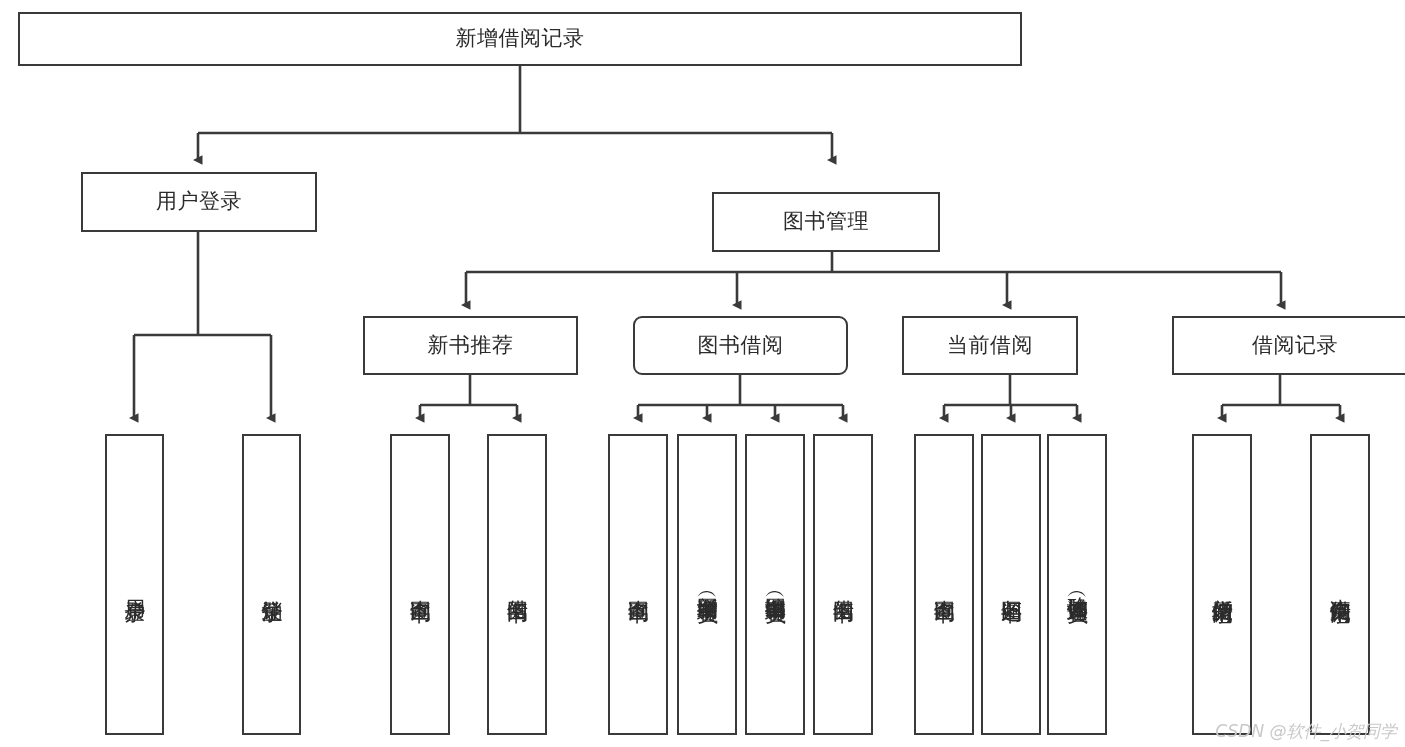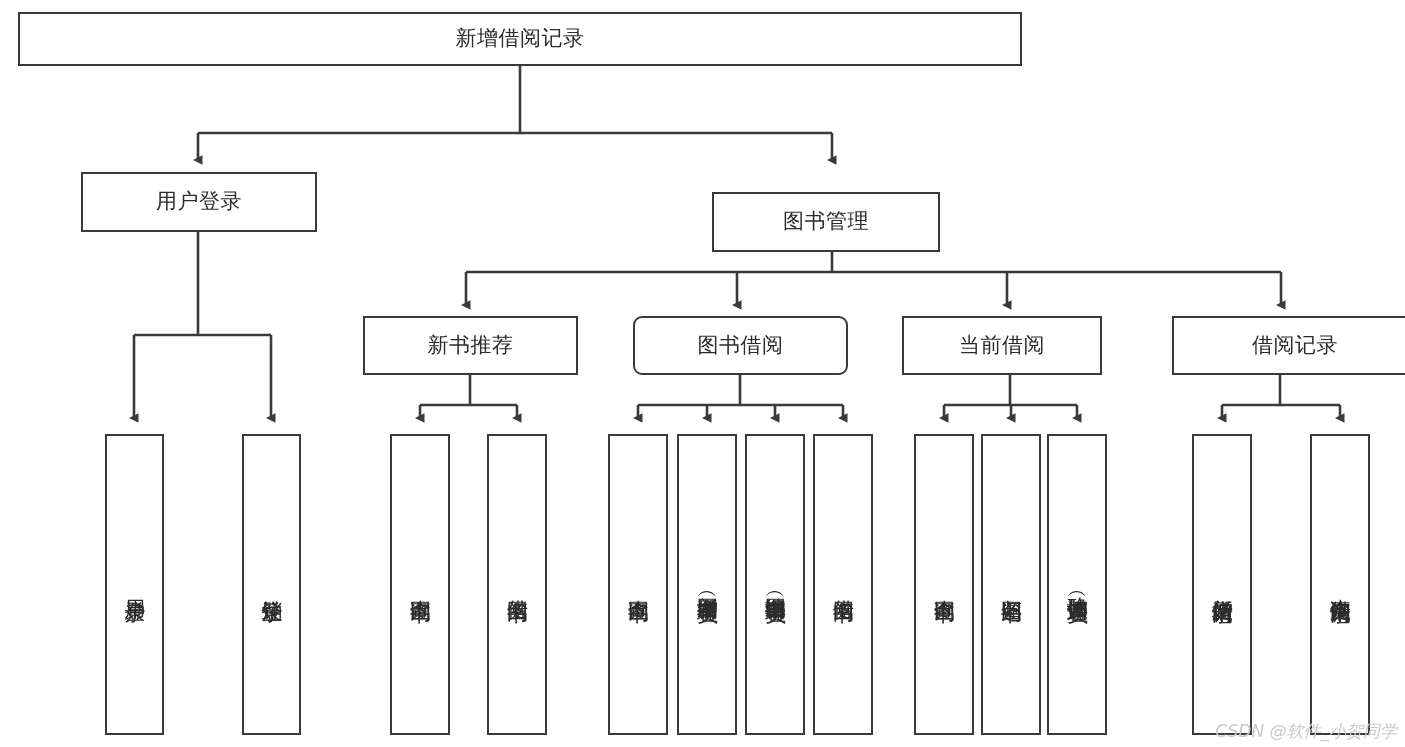--- a/index.html
+++ b/index.html
@@ -138,21 +138,21 @@
   <div class="node horizontal" style="left:712px; top:156px; width:228px; height:60px;margin-top:36px;">
     <span class="label">图书管理</span>
   </div>
 
   <div class="node horizontal" style="left:363px;  top:316px; width:215px; height:59px;text-align:center;">
     <span class="label">新书推荐</span>
   </div>
   <div class="node horizontal" style="left:633px;  top:316px; width:215px; height:59px;border-radius:9px;">
     <span class="label">图书借阅</span>
   </div>
-  <div class="node horizontal" style="left:902px;  top:316px; width:200px; height:59px;">
+  <div class="node horizontal" style="left:902px;  top:316px; width:176px; height:59px;">
     <span class="label">当前借阅</span>
   </div>
   <div class="node horizontal" style="left:1172px; top:316px; width:246px; height:59px;">
     <span class="label">借阅记录</span>
   </div>
 
   <div class="node vertical" style="left:105px; top:434px; width:59px; height:301px;">
     <span class="label">用户登录</span>
   </div>
   <div class="node vertical" style="left:242px; top:434px; width:59px; height:301px;">

